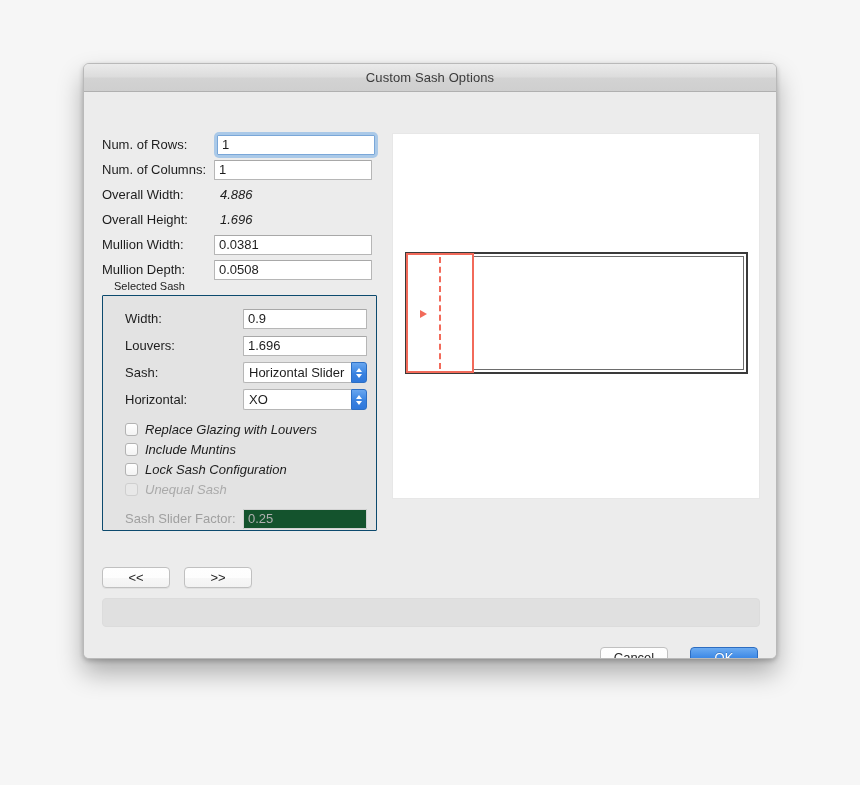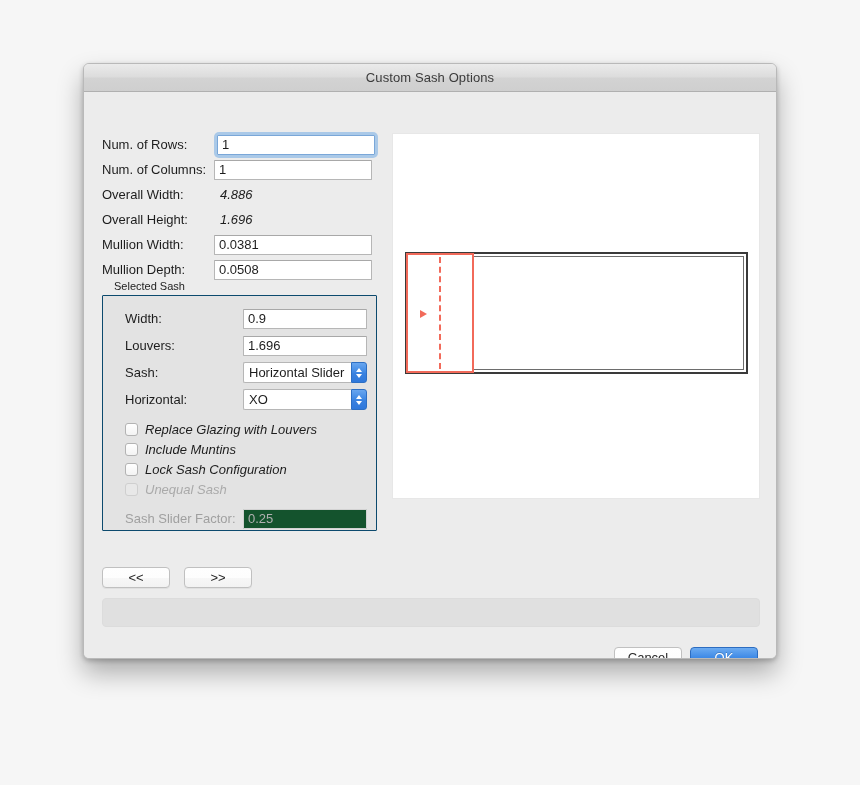--- a/index.html
+++ b/index.html
@@ -168,21 +168,21 @@
     border: 1px solid #dcdcdc;
     border-radius: 4px;
     box-sizing: border-box;
     font-size: 12px; color: #555;
     display: flex; align-items: center; padding-left: 8px;
   }
 
   
   .actions {
     position: absolute; right: 18px; top: 555px;
-    display: flex; gap: 8px;
+    display: flex; gap: 22px;
   }
   .btn-cancel { min-width: 68px; }
   .btn-ok {
     min-width: 68px;
     color: #ffffff;
     background: linear-gradient(to bottom, #6cabf1 0%, #3f8ae6 50%, #3a85e3 51%, #2f7ade 100%);
     border: 1px solid #2c6cc0;
     text-shadow: 0 -1px 0 rgba(0,0,0,0.18);
   }
 

